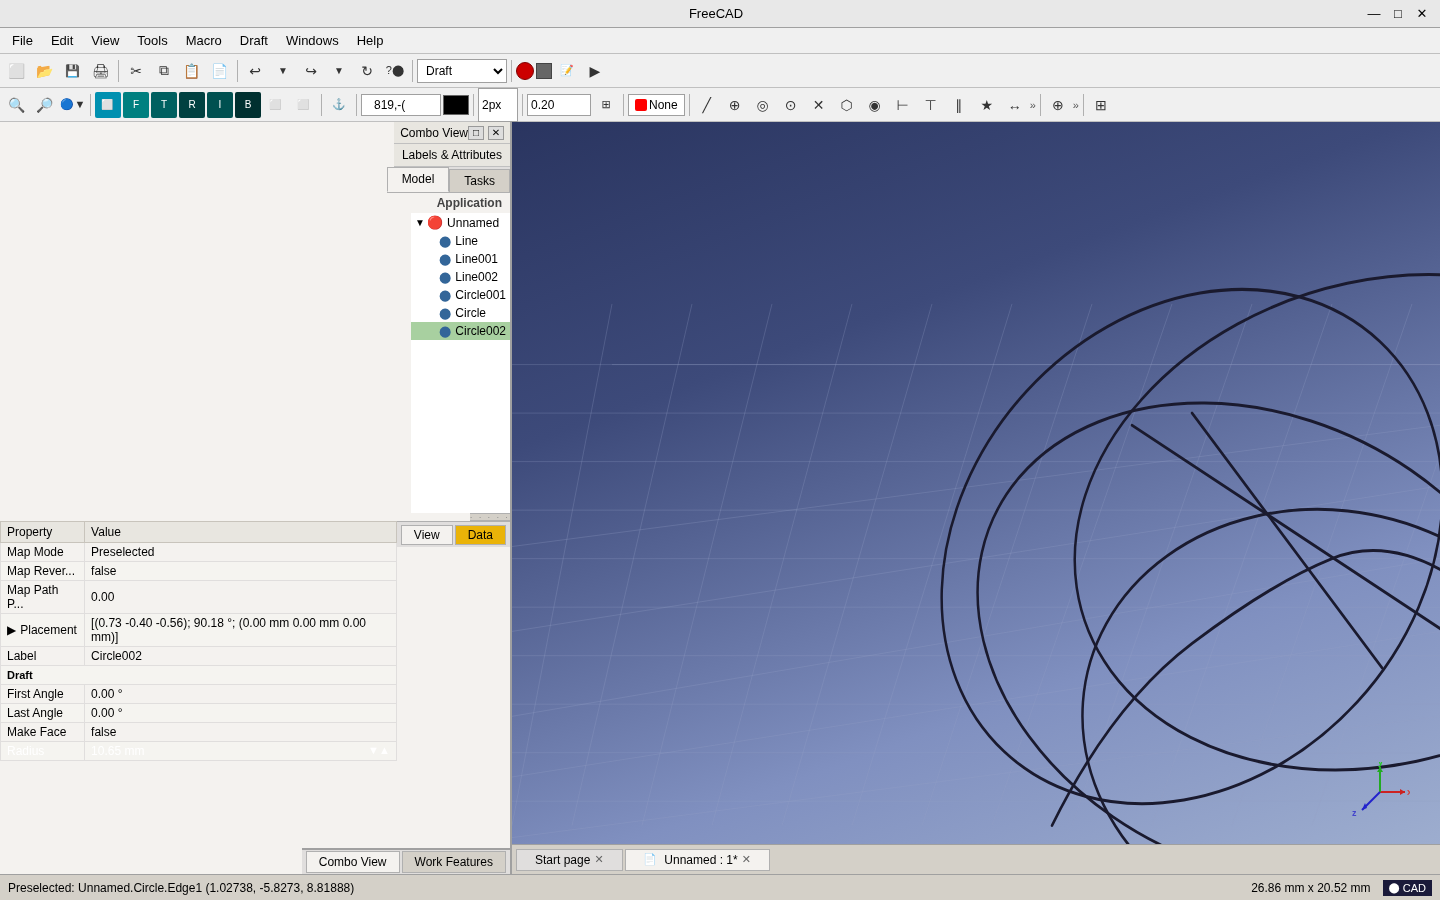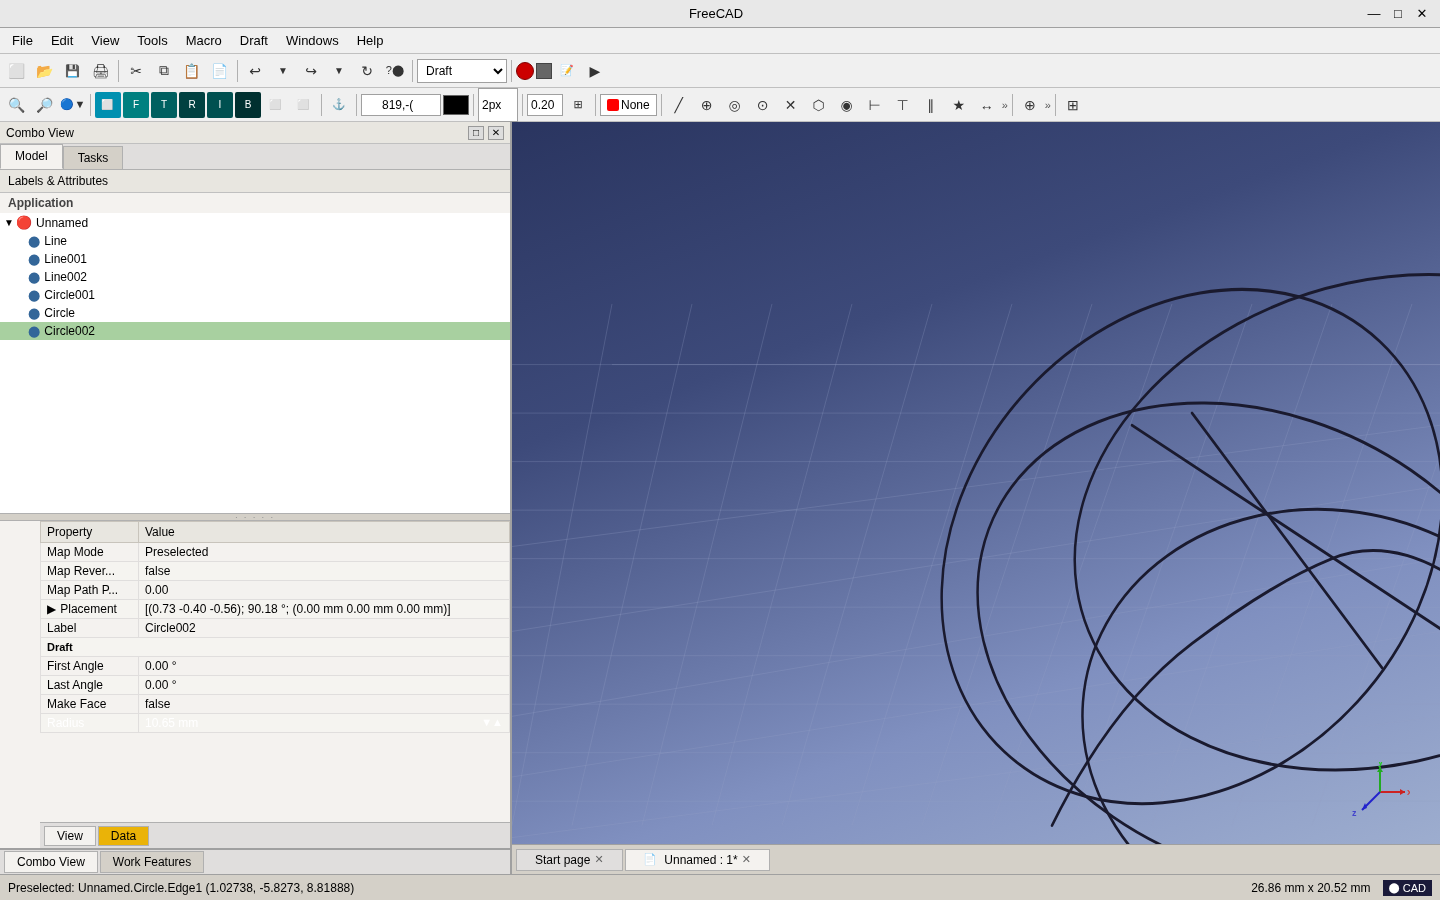--- a/index.html
+++ b/index.html
@@ -37,36 +37,36 @@
       display: flex; align-items: center; padding: 2px 4px; gap: 2px;
       border-bottom: 1px solid #c0c0c0;
     }
     .toolbar .tool-btn {
       width: 26px; height: 26px; display: flex; align-items: center; justify-content: center;
       cursor: pointer; border: 1px solid transparent; border-radius: 2px;
       font-size: 14px; color: #333; background: transparent;
     }
     .toolbar .separator { width: 1px; height: 22px; background: #b0b0b0; margin: 0 2px; }
     .toolbar .tool-input {
-      height: 22px; padding: 0 20px; border: 1px solid #a0a0a0; background: white;
+      height: 22px; padding: 0 12px; border: 1px solid #a0a0a0; background: white;
       font-size: 12px; width: 80px;
     }
     .toolbar .tool-select {
       height: 24px; padding: 0 4px; border: 1px solid #a0a0a0; background: white;
       font-size: 12px; width: 90px; cursor: pointer;
     }
     .toolbar .color-box {
       width: 26px; height: 20px; background: #000; border: 1px solid #666; cursor: pointer;
     }
     .toolbar .px-input {
       width: 40px; height: 22px; border: 1px solid #a0a0a0; background: white;
       font-size: 12px; padding: 16px 3px;
     }
     .toolbar .num-input {
-      width: 36px; height: 22px; border: 1px solid #a0a0a0; background: white;
+      width: 64px; height: 22px; border: 1px solid #a0a0a0; background: white;
       font-size: 12px; padding: 0 3px;
     }
     .toolbar .none-btn {
       height: 22px; padding: 0 6px; border: 1px solid #a0a0a0; background: white;
       font-size: 12px; cursor: pointer; display: flex; align-items: center; gap: 2px;
     }
     .toolbar .record-btn {
       width: 18px; height: 18px; border-radius: 50%; background: #cc0000;
       border: 1px solid #800000; cursor: pointer;
     }
@@ -209,23 +209,23 @@
     }
 
     
     #axes {
       position: absolute; bottom: 50px; right: 30px;
       font-size: 11px; font-weight: bold;
     }
 
     
     #left-panel { height: calc(900px - 28px - 26px - 34px - 34px - 26px); }
-    #left-panel-inner { display: flex; flex-direction: column; height: 100%; }
+    #left-panel-inner { display: flex; flex-direction: column; height: 100%; align-items: flex-end; }
     #tree-section { height: 300px; overflow-y: auto; background: white; }
-    #props-section { flex: 1; display: flex; flex-direction: column; overflow: hidden; margin-left: 40px; }
+    #props-section { flex: 1; display: flex; flex-direction: row; overflow: hidden; }
     #props-scroll { flex: 1; overflow-y: auto; }
 
     
     #main { height: calc(900px - 28px - 26px - 34px - 34px - 26px); }
   </style>
 </head>
 <body>
 
 <div id="title-bar">
   <div style="width:60px"></div>
@@ -332,26 +332,26 @@
     <div id="left-panel-inner">
 
       <div id="combo-header">
         <span>Combo View</span>
         <div class="combo-controls">
           <div class="combo-btn">□</div>
           <div class="combo-btn">✕</div>
         </div>
       </div>
 
+      <div id="labels-bar">Labels &amp; Attributes</div>
+
       <div id="tabs">
         <div class="tab active">Model</div>
         <div class="tab">Tasks</div>
       </div>
-
-      <div id="labels-bar">Labels &amp; Attributes</div>
 
       <div id="app-label">Application</div>
 
       <div id="tree-section" class="scrollable">
 
         <div class="tree-item">
           <span class="tree-arrow">▼</span>
           <span class="tree-icon" style="color:#cc4400;">🔴</span>
           <span>Unnamed</span>
         </div>

